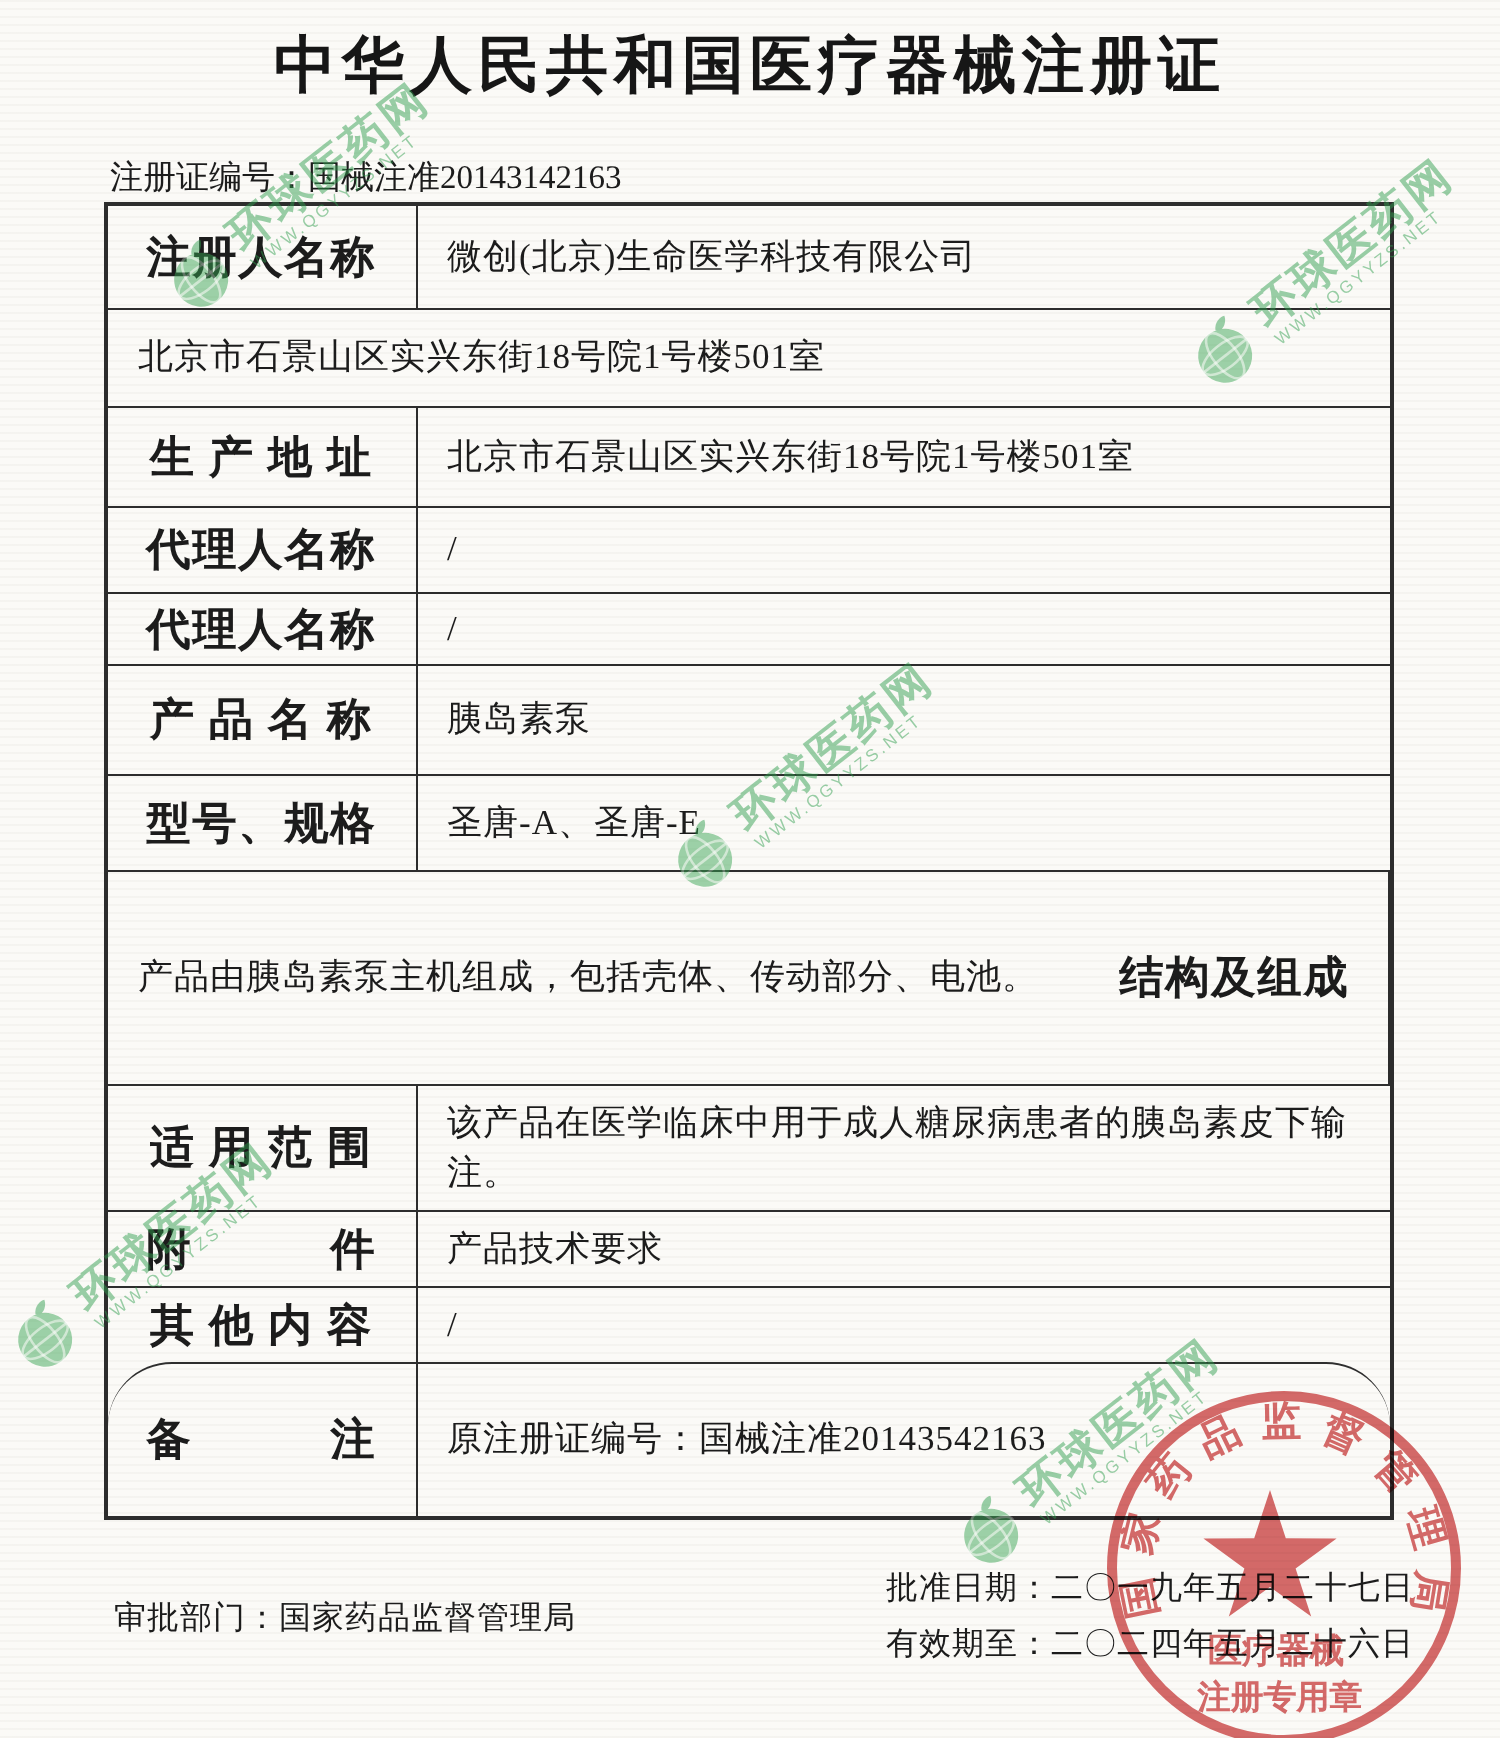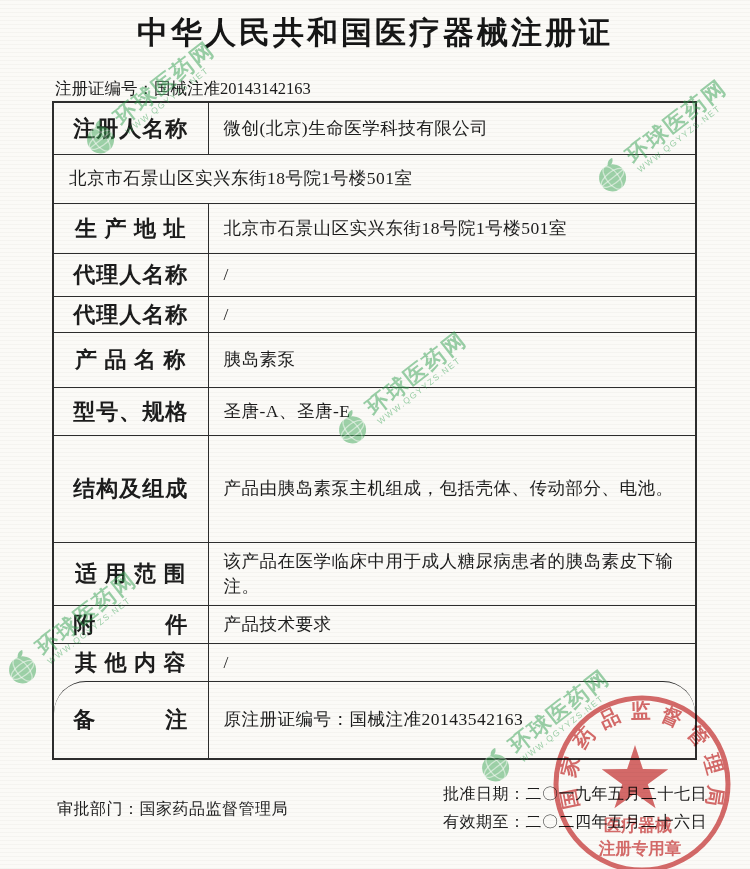--- a/index.html
+++ b/index.html
@@ -84,22 +84,22 @@
     </div>
       <div class="row" style="height: 55px;">
       <div class="cell label">产 品 名 称</div>
       <div class="cell value">胰岛素泵</div>
     </div>
       <div class="row" style="height: 48px;">
       <div class="cell label">型号、规格</div>
       <div class="cell value">圣唐-A、圣唐-E</div>
     </div>
       <div class="row" style="height: 107px;">
+      <div class="cell value">产品由胰岛素泵主机组成，包括壳体、传动部分、电池。</div>
       <div class="cell label">结构及组成</div>
-      <div class="cell value">产品由胰岛素泵主机组成，包括壳体、传动部分、电池。</div>
     </div>
       <div class="row" style="height: 63px;">
       <div class="cell label">适 用 范 围</div>
       <div class="cell value">该产品在医学临床中用于成人糖尿病患者的胰岛素皮下输注。</div>
     </div>
       <div class="row" style="height: 38px;">
       <div class="cell label">附　　　件</div>
       <div class="cell value">产品技术要求</div>
     </div>
       <div class="row" style="height: 38px;">

